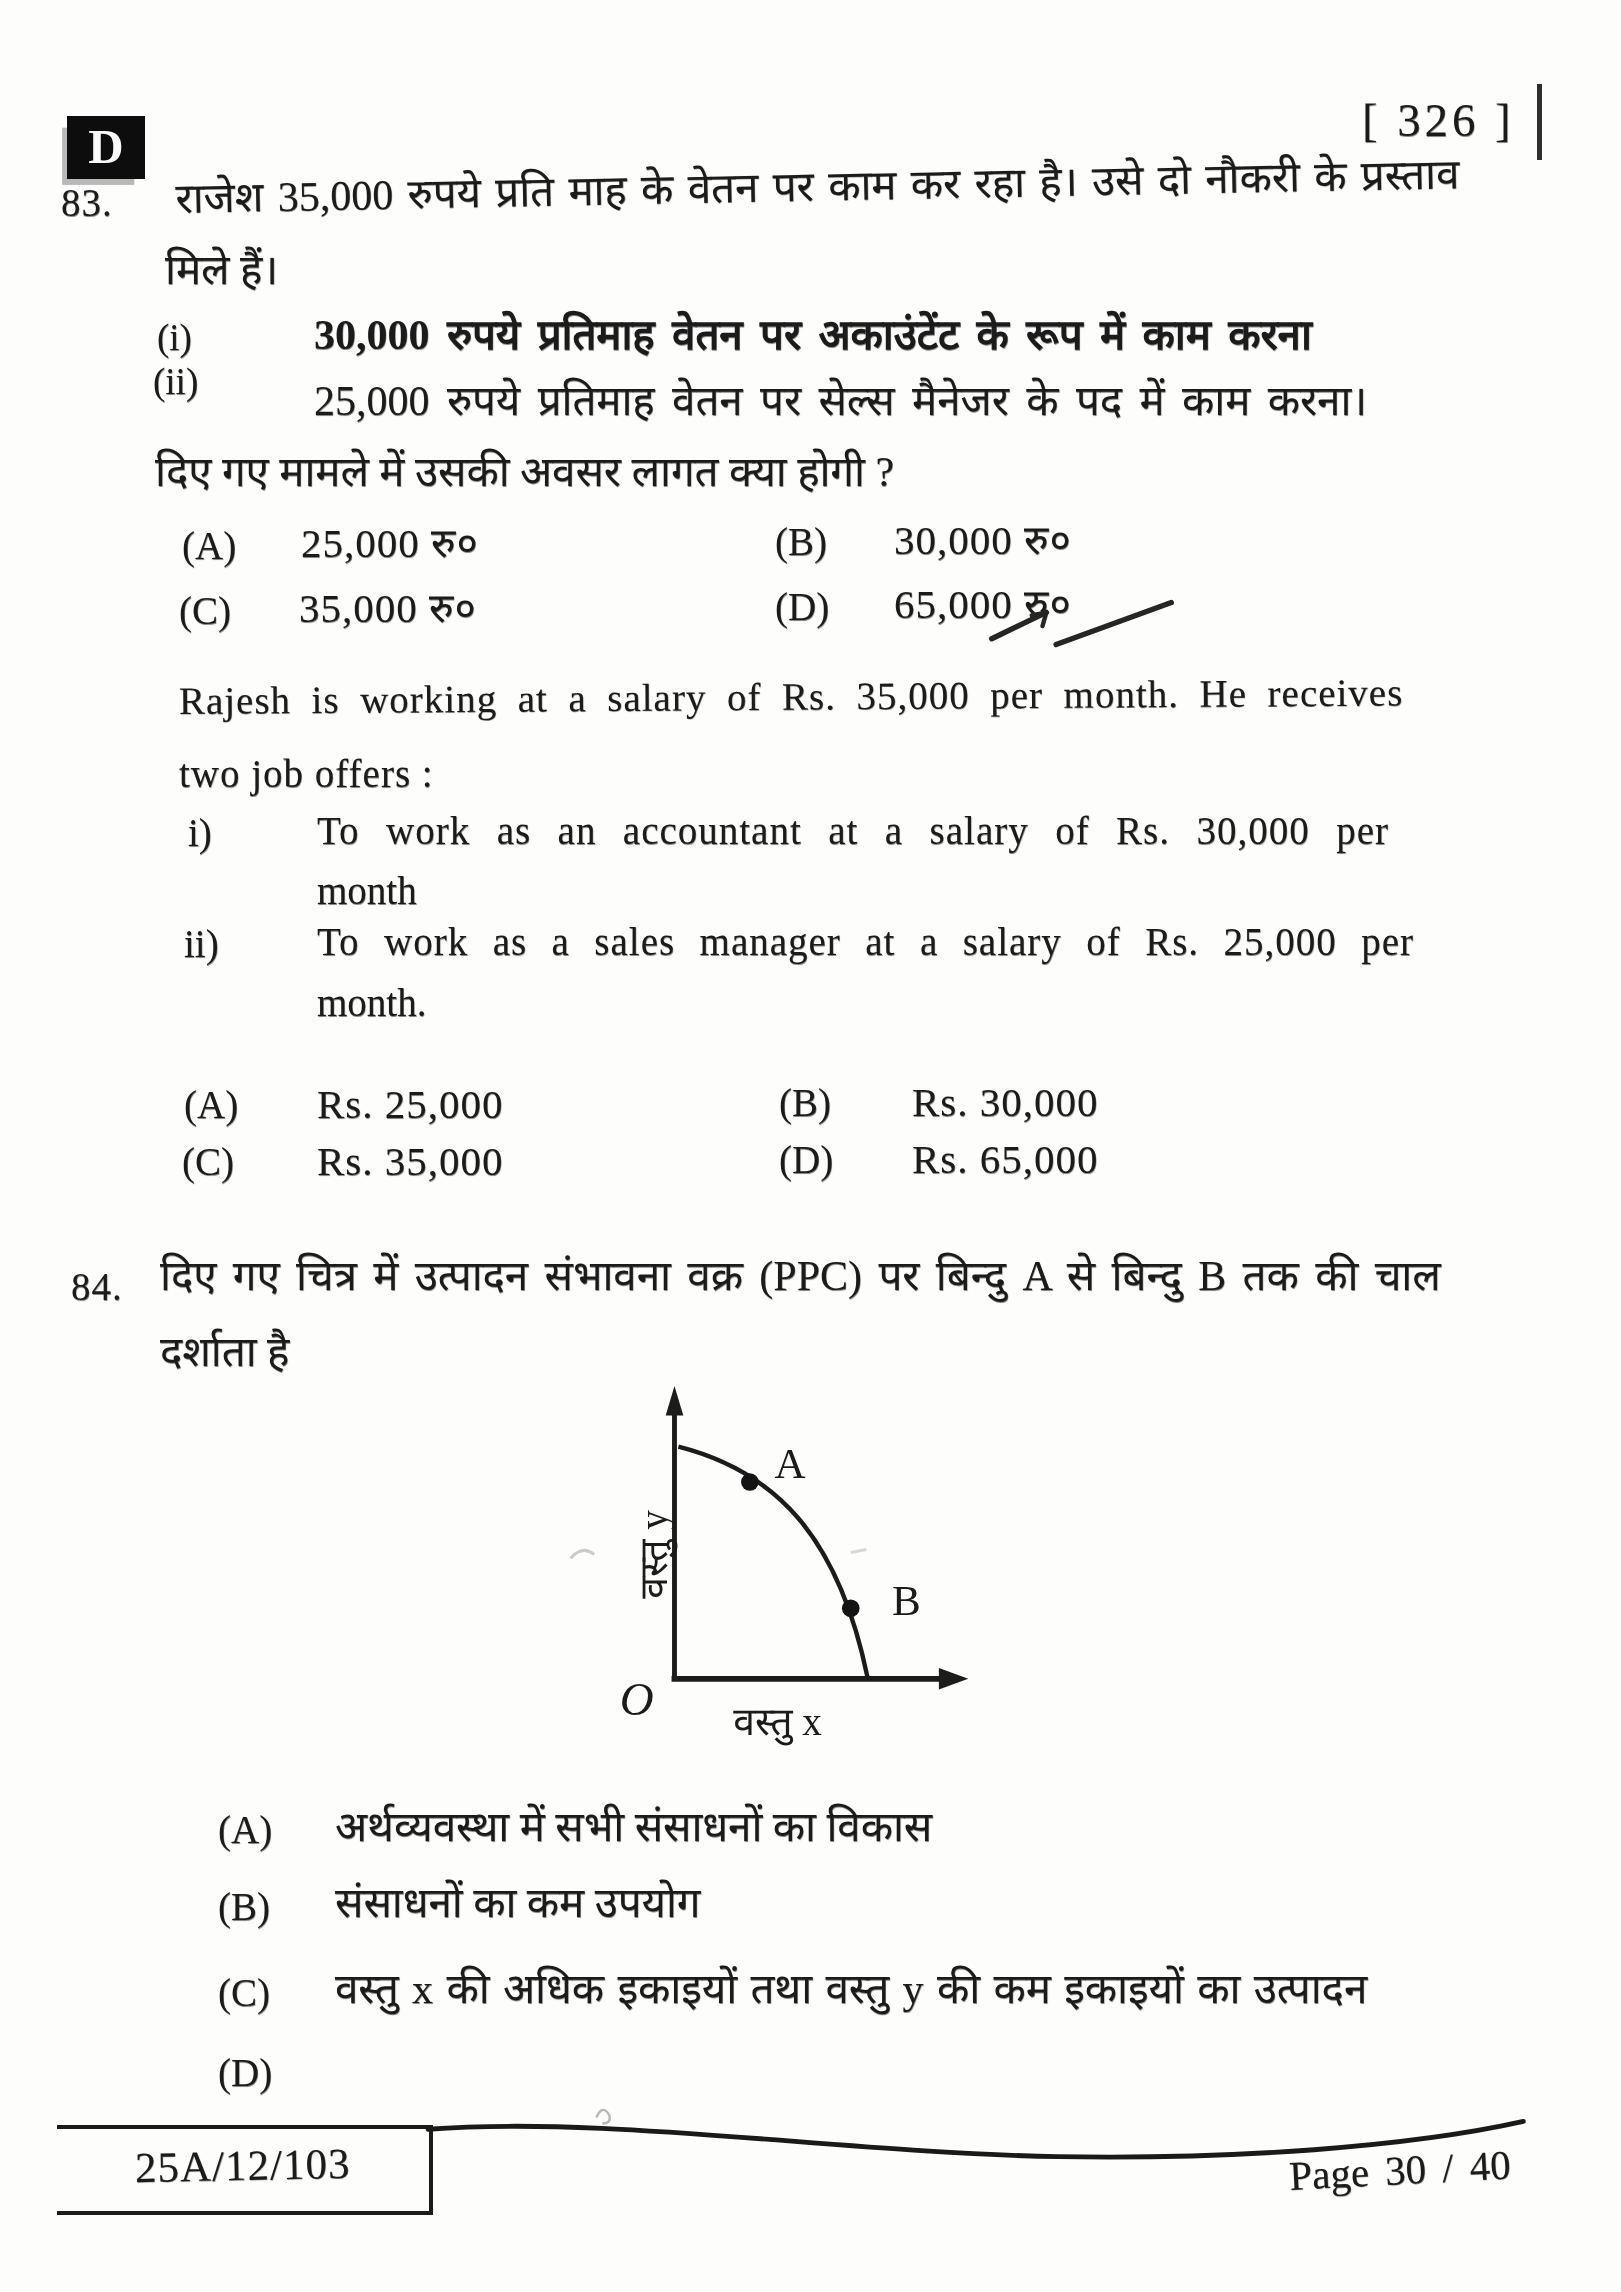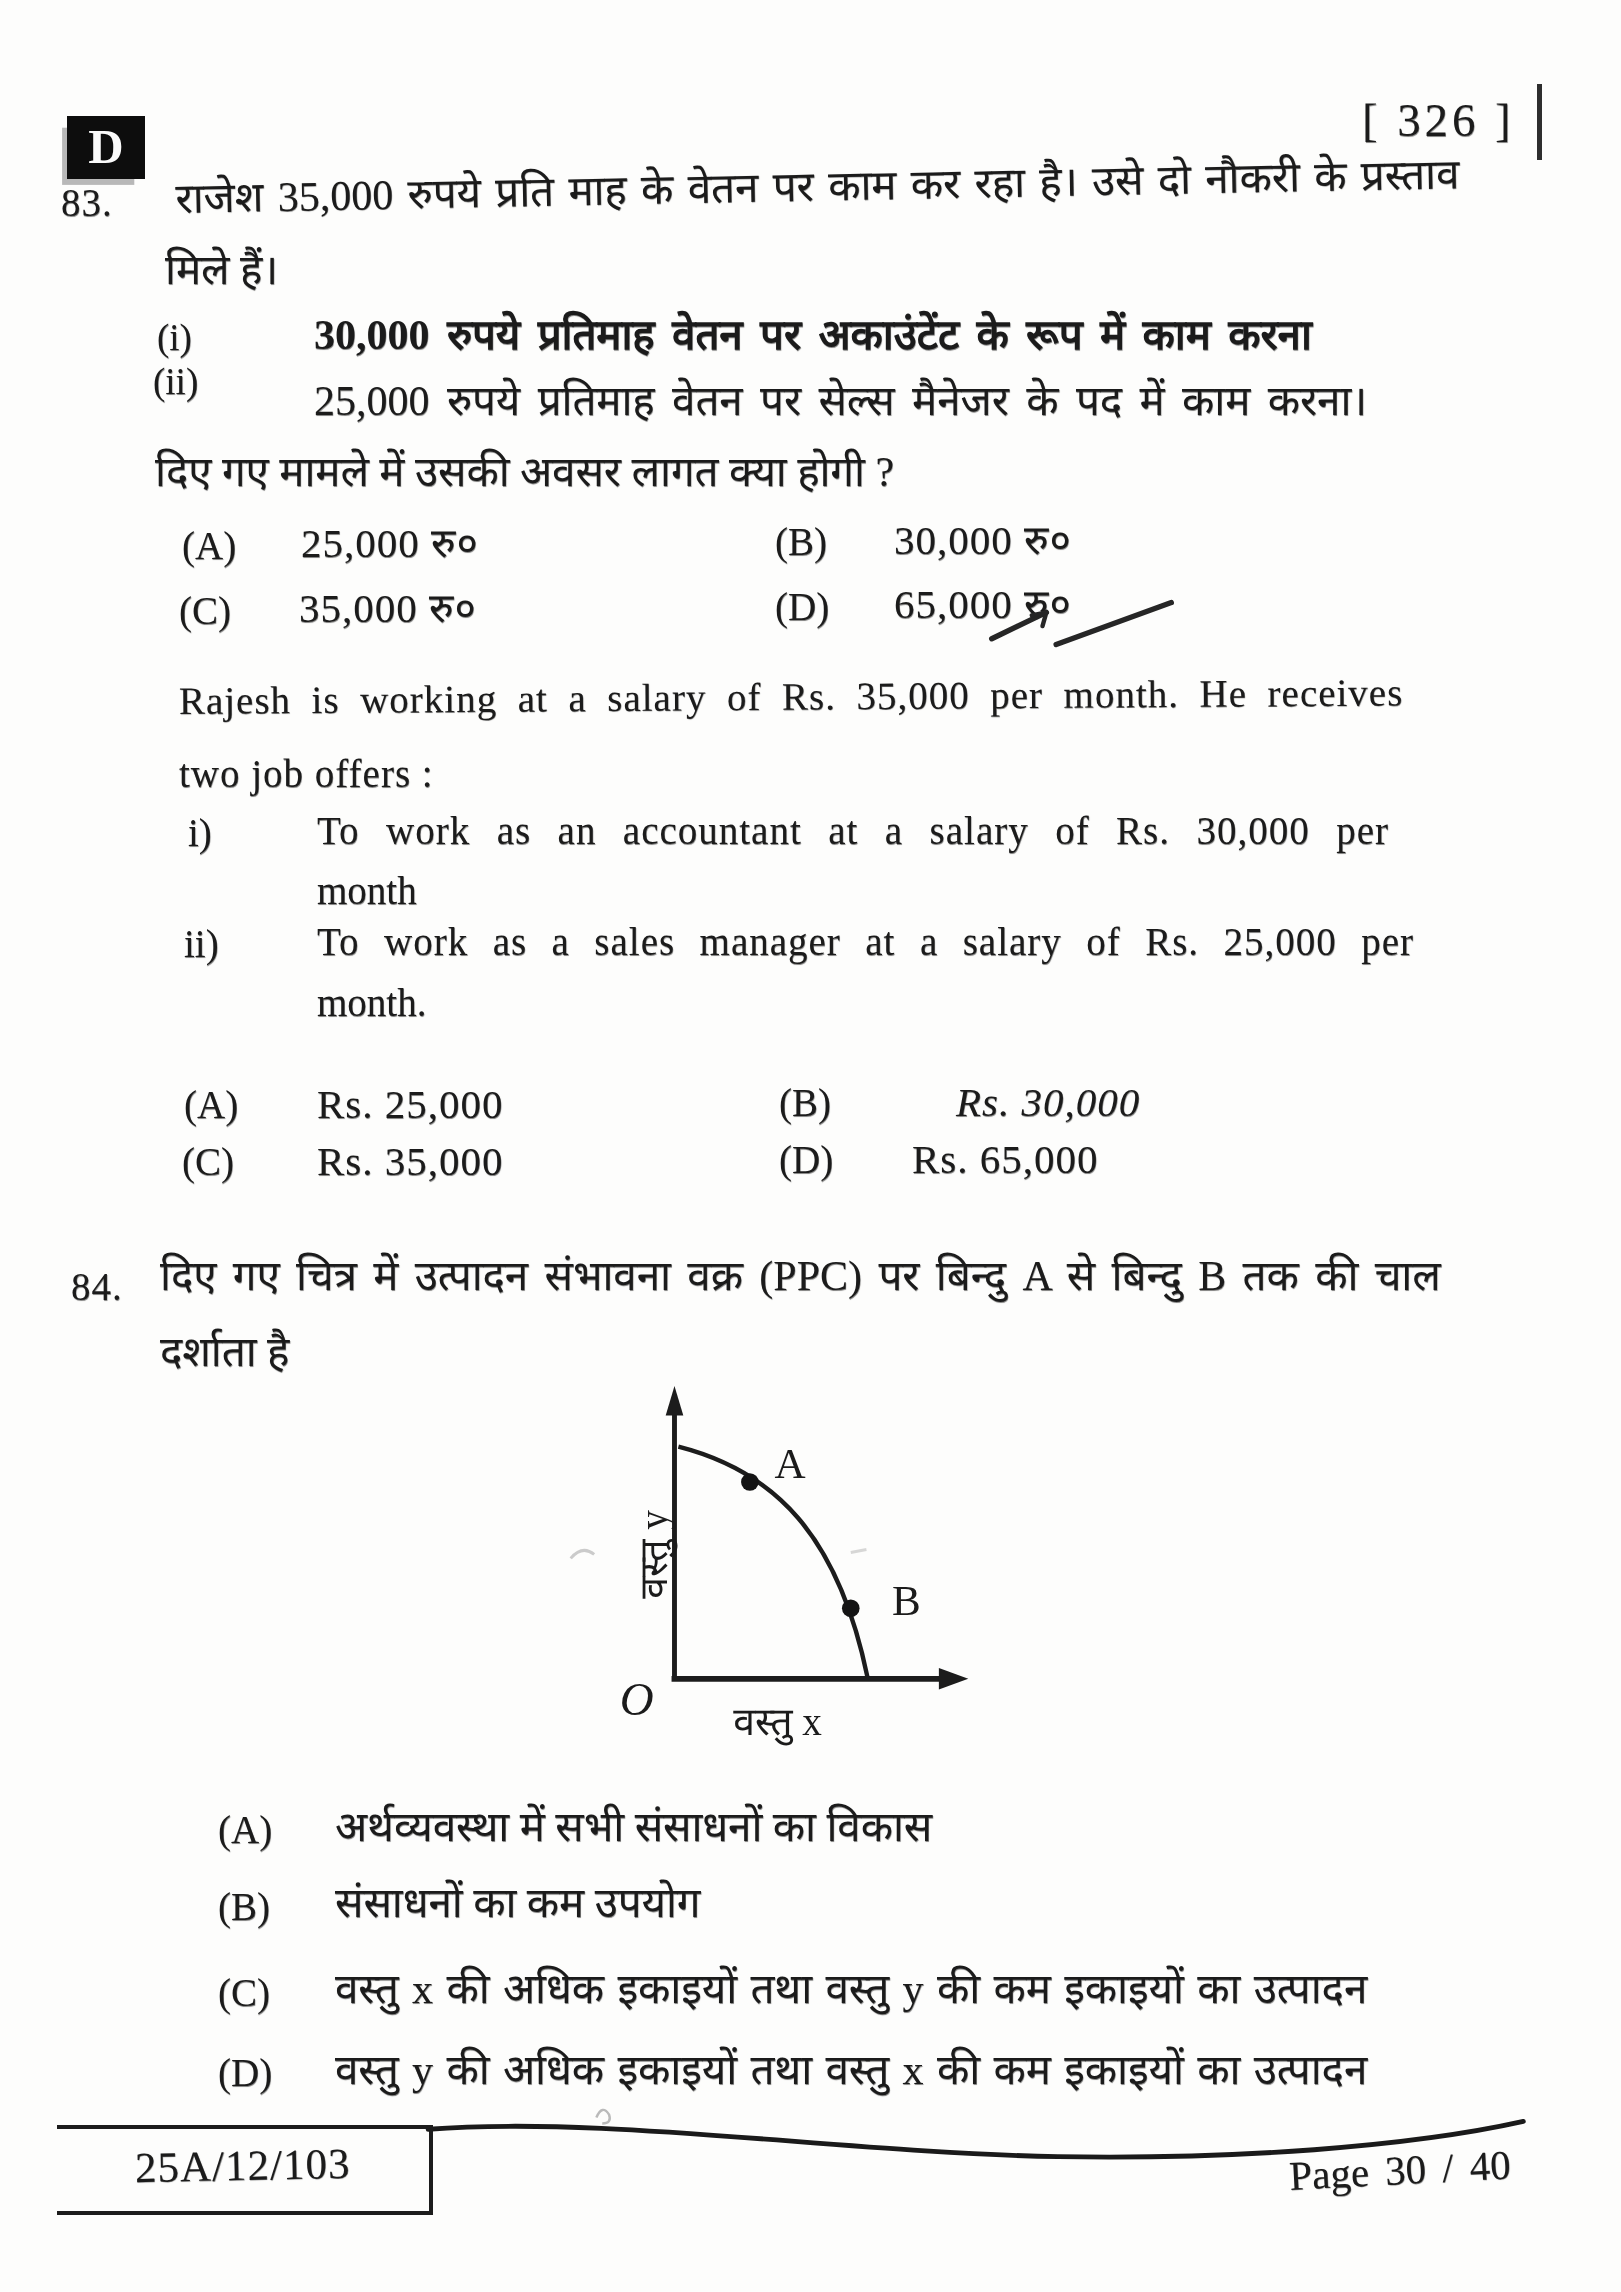--- a/index.html
+++ b/index.html
@@ -88,21 +88,21 @@
   <div class="abs en ink" style="left:317px;top:868px;">month</div>
 
   <div class="abs en ink" style="left:184px;top:921px;">ii)</div>
   <div class="abs en ink" style="left:317px;top:919px;word-spacing:13.7px;letter-spacing:1px;">To work as a sales manager at a salary of Rs. 25,000 per</div>
   <div class="abs en ink" style="left:317px;top:980px;">month.</div>
 
 
   <div class="abs en optlabel ink" style="left:184px;top:1082px;">(A)</div>
   <div class="abs en optval ink" style="left:317px;top:1080px;text-align:right;">Rs. 25,000</div>
   <div class="abs en optlabel ink" style="left:779px;top:1080px;">(B)</div>
-  <div class="abs en optval ink" style="left:956px;top:1078px;font-style:italic;">Rs. 30,000</div>
+  <div class="abs en optval ink" style="left:912px;top:1078px;">Rs. 30,000</div>
   <div class="abs en optlabel ink" style="left:182px;top:1139px;">(C)</div>
   <div class="abs en optval ink" style="left:317px;top:1137px;">Rs. 35,000</div>
   <div class="abs en optlabel ink" style="left:779px;top:1137px;">(D)</div>
   <div class="abs en optval ink" style="left:912px;top:1135px;">Rs. 65,000</div>
 
   <div class="abs en qnum ink" style="left:71px;top:1264px;">84.</div>
   <div class="abs hi ink" style="left:160px;top:1251px;word-spacing:5.9px;">दिए गए चित्र में उत्पादन संभावना वक्र (PPC) पर बिन्दु A से बिन्दु B तक की चाल</div>
   <div class="abs hi ink" style="left:160px;top:1327px;">दर्शाता है</div>
 
   <svg class="abs" style="left:461px;top:1370px;" width="568" height="412" viewBox="0 0 580 420">
@@ -128,21 +128,20 @@
     <line x1="398" y1="186" x2="414" y2="183" stroke="#aaaaaa" stroke-width="3" opacity="0.45"></line>
   </svg>
 
   <div class="abs en optlabel ink" style="left:218px;top:1807px;">(A)</div>
   <div class="abs hi ink" style="left:335px;top:1802px;">अर्थव्यवस्था में सभी संसाधनों का विकास</div>
   <div class="abs en optlabel ink" style="left:218px;top:1884px;">(B)</div>
   <div class="abs hi ink" style="left:335px;top:1878px;">संसाधनों का कम उपयोग</div>
   <div class="abs en optlabel ink" style="left:218px;top:1970px;">(C)</div>
   <div class="abs hi ink" style="left:335px;top:1964px;word-spacing:2.9px;">वस्तु x की अधिक इकाइयों तथा वस्तु y की कम इकाइयों का उत्पादन</div>
   <div class="abs en optlabel ink" style="left:218px;top:2050px;">(D)</div>
-  <div class="abs hi ink" style="left:335px;top:2045px;word-spacing:2.9px;">वस्तु y की अधिक इकाइयों तथा वस्तु x की कम इकाइयों का उत्पादन</div>
 
   <svg class="abs" style="left:0;top:2098px;" width="1621" height="88" viewBox="0 0 1654 90">
     <path d="M436,32 C620,18 860,56 1080,60 C1260,63 1440,50 1556,24" stroke="#1a1a1a" stroke-width="5" fill="none" stroke-linecap="round"></path>
     <path d="M608,20 q6,-14 13,-3 q3,9 -7,9" stroke="#8d8d8d" stroke-width="2.5" fill="none" opacity="0.6"></path>
   </svg>
   <div class="footer-box">
     <div class="footer-code ink">25A/12/103</div>
   </div>
   <div class="page-indicator en ink">Page 30 / 40</div>
 

